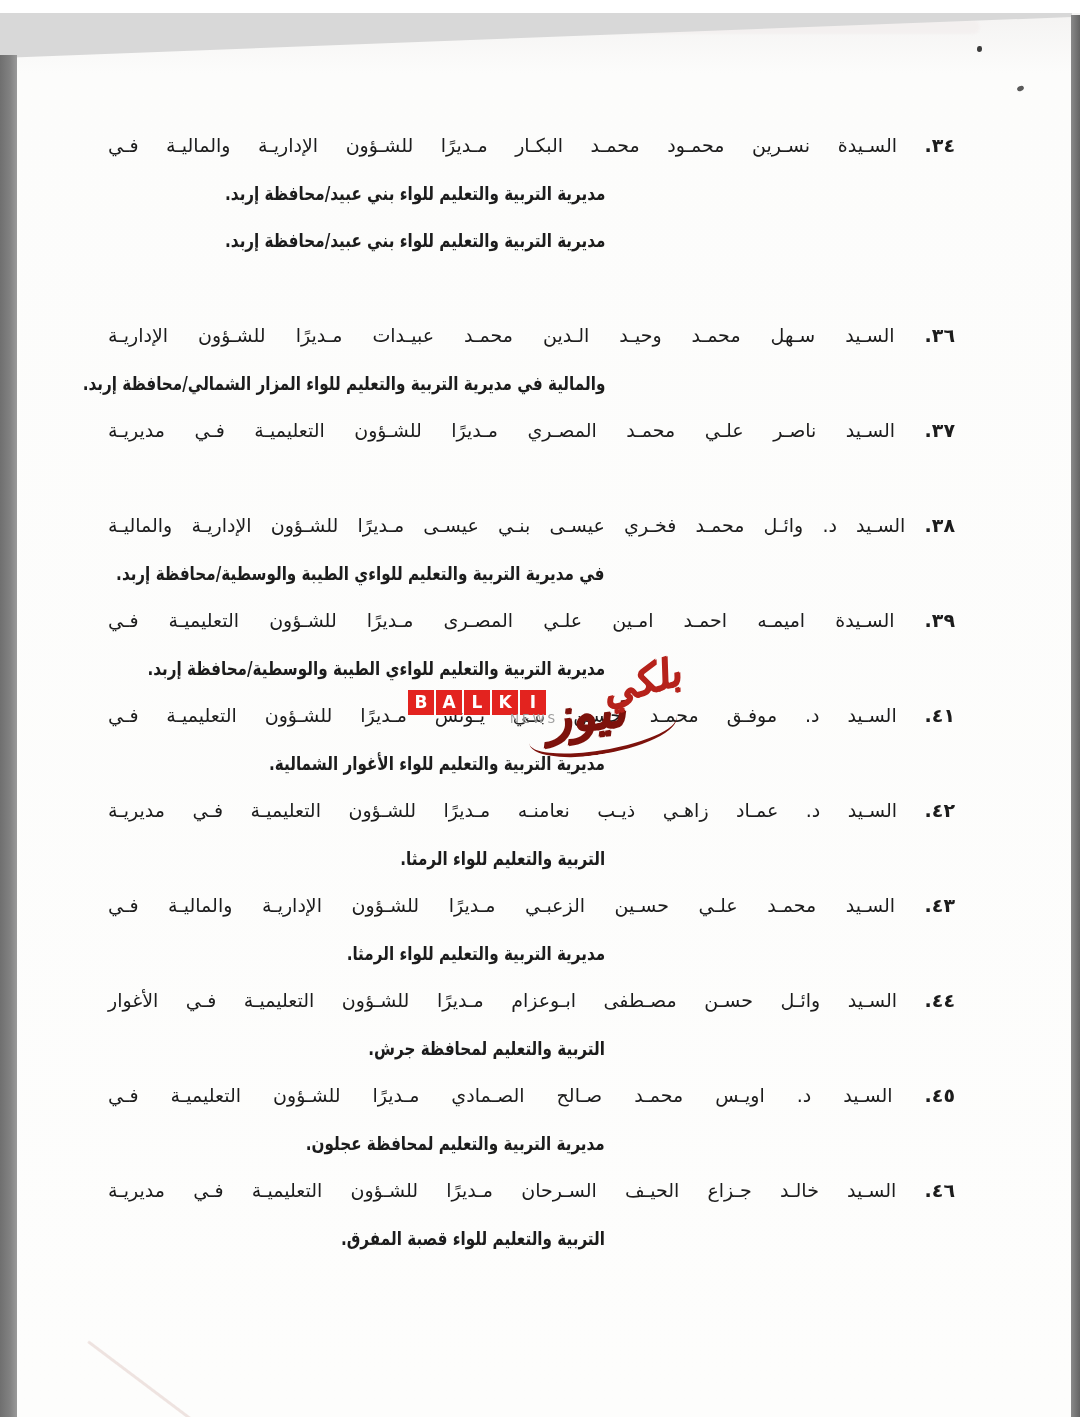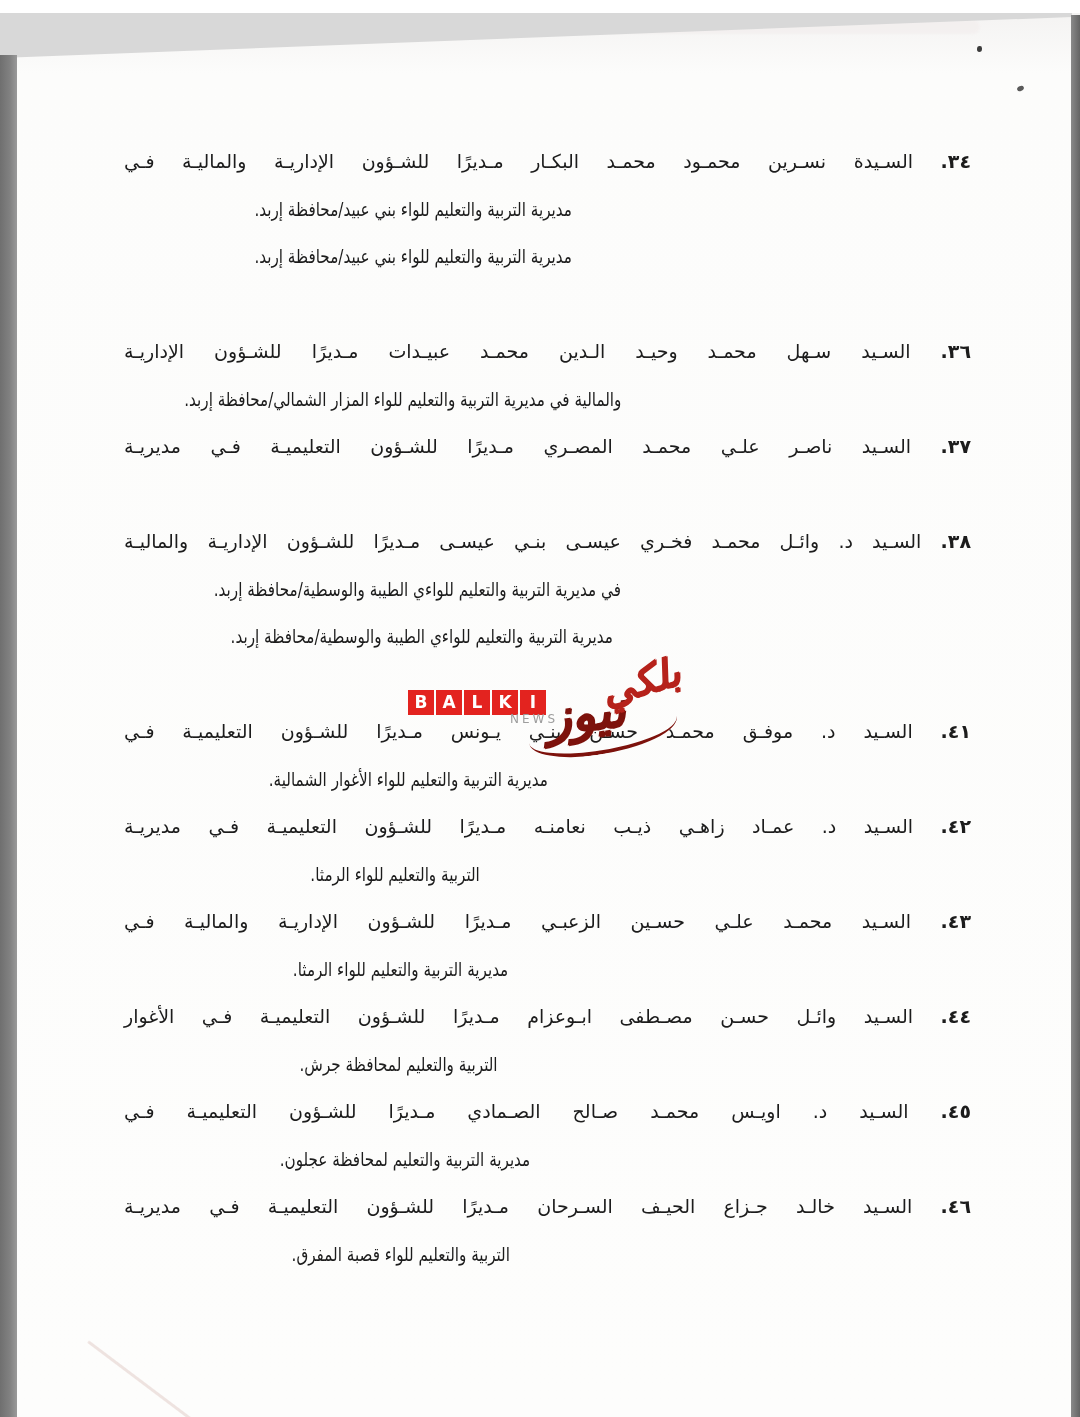--- a/index.html
+++ b/index.html
@@ -49,39 +49,39 @@
   .crease{
     position:absolute;left:88px;top:1340px;width:215px;height:3px;
     background:#e7d6d2;opacity:.65;border-radius:2px;
     transform:rotate(37deg);transform-origin:0 50%;
     filter:blur(.6px);
   }
 
   
   .doc-list{
     position:absolute;left:108px;top:122px;width:847px;
-    margin:16px;padding:0;list-style:none;
+    margin:0;padding:0;list-style:none;
     direction:rtl;
     color:var(--ink,#1c1c1c);
     font-size:19px;
   }
   .item{height:95px;}
   .line1{
     height:47.5px;line-height:47.5px;
     text-align:justify;text-align-last:justify;
     white-space:normal;
     font-weight:500;
   }
   .num{font-weight:600;letter-spacing:1px;}
   .line2{
     height:47.5px;line-height:47.5px;
-    text-align:center;
+    text-align:right;
     padding-left:2px;
     padding-right:350px;
-    font-weight:400;
+    font-weight:700;
   }
   .l2inner{display:inline-block;transform:scaleX(.8);transform-origin:100% 50%;white-space:nowrap;}
 
   
   .watermark{position:absolute;left:0;top:0;width:0;height:0;}
   .balki-row{
     position:absolute;left:408px;top:690px;display:flex;gap:2px;
   }
   .tile{
     width:26px;height:25px;background:var(--watermark_red,#e3231f);
@@ -150,20 +150,21 @@
       <li class="item">
         <div class="line1"><span class="num">٣٧.</span> <span class="txt">السـيد ناصـر علـي محمـد المصـري مـديرًا للشـؤون التعليميـة فـي مديريـة</span></div>
       </li>
 
       <li class="item">
         <div class="line1"><span class="num">٣٨.</span> <span class="txt">السـيد د. وائـل محمـد فخـري عيسـى بنـي عيسـى مـديرًا للشـؤون الإداريـة والماليـة</span></div>
         <div class="line2"><span class="l2inner">في مديرية التربية والتعليم للواءي الطيبة والوسطية/محافظة إربد.</span></div>
       </li>
 
       <li class="item">
+        <div class="line1"><span class="num">٣٩.</span> <span class="txt">السـيدة اميمـه احمـد امـين علـي المصـرى مـديرًا للشـؤون التعليميـة فـي</span></div>
         <div class="line2"><span class="l2inner">مديرية التربية والتعليم للواءي الطيبة والوسطية/محافظة إربد.</span></div>
       </li>
 
 
       <li class="item">
         <div class="line1"><span class="num">٤١.</span> <span class="txt">السـيد د. موفـق محمـد حسـن بنـي يـونس مـديرًا للشـؤون التعليميـة فـي</span></div>
         <div class="line2"><span class="l2inner">مديرية التربية والتعليم للواء الأغوار الشمالية.</span></div>
       </li>
 
       <li class="item">

